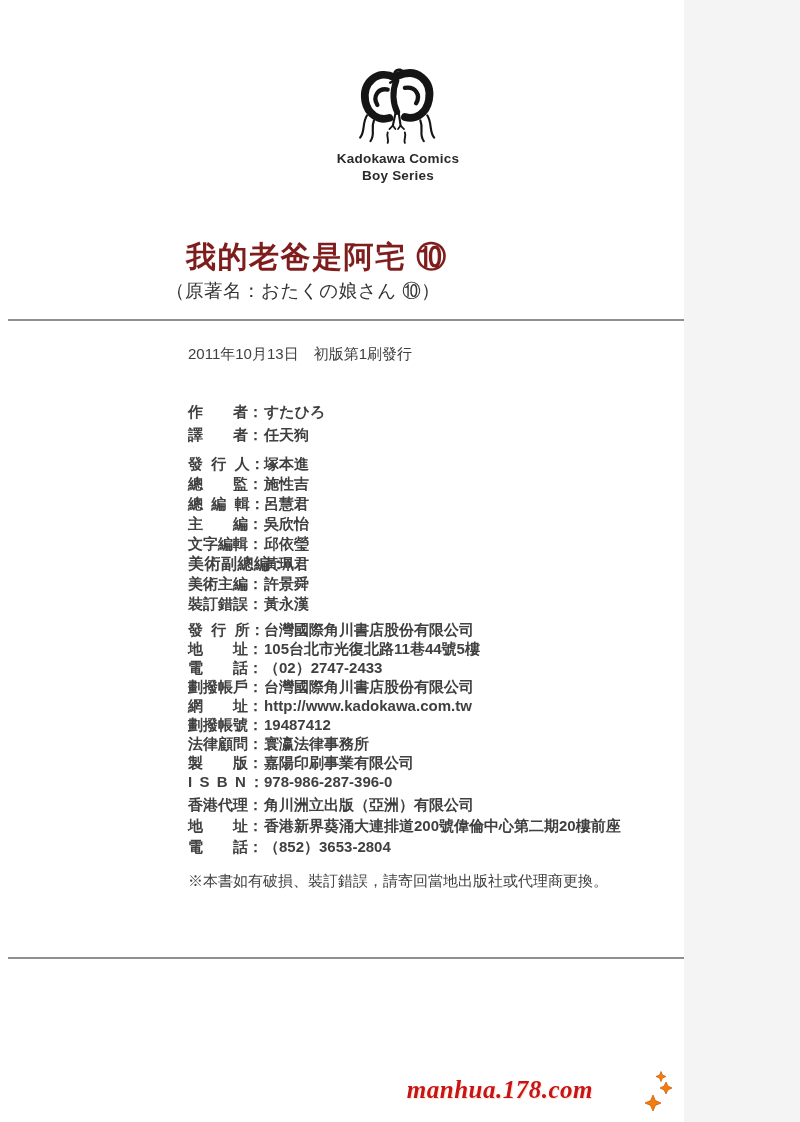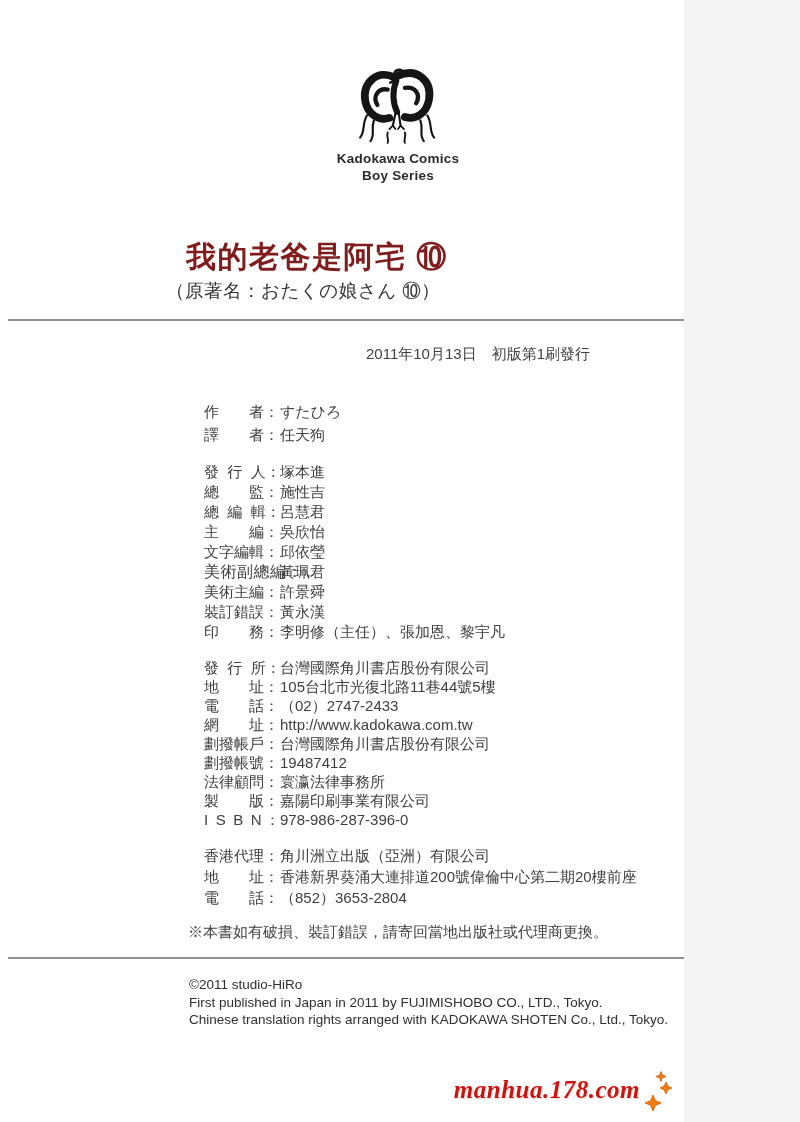--- a/index.html
+++ b/index.html
@@ -35,22 +35,22 @@
   }
   
   .rule{position:absolute;left:8px;width:782px;height:2px;background:#8f8f8f;}
   .rule-top{top:319px;}
   .rule-bottom{top:957px;}
   
   .content{
     position:absolute;left:188px;top:344px;width:580px;
     font-size:15px;color:#404040;
   }
-  .date-line{line-height:20px;margin:0 0 36px 0;white-space:nowrap;text-align:center;}
-  .grp{margin:16px;padding:0;}
+  .date-line{line-height:20px;margin:0 0 36px 0;white-space:nowrap;}
+  .grp{margin:0;padding:0;font-weight:bold;}
   .grp-staff .row{line-height:23px;}
   .grp-staff{margin-bottom:8px;}
   .grp-editorial .row{line-height:20px;}
   .grp-editorial{margin-bottom:6px;}
   .grp-publisher .row{line-height:19px;}
   .grp-publisher{margin-bottom:3px;}
   .grp-hk .row{line-height:21px;}
   .grp-hk{margin-bottom:6px;}
   .row{white-space:nowrap;}
   .lbl{
@@ -63,21 +63,21 @@
   .notice{margin-top:14px;line-height:20px;white-space:nowrap;}
   
   .copyright{
     position:absolute;left:189px;top:976px;
     font-size:13.5px;line-height:17.5px;color:#2f2f2f;
   }
   .copyright div{white-space:nowrap;}
   
   .watermark{
     position:absolute;right:10px;bottom:8px;height:44px;
-    display:flex;align-items:center;
+    display:flex;align-items:center;gap:47px;
   }
   .wm-text{
     font-family:"Liberation Serif", serif;
     font-style:italic;font-weight:bold;font-size:25px;
     letter-spacing:.5px;
     text-shadow:0 0 2px #ffffff,1px 1px 0 #ffd9c4;
     margin-bottom:4px;
   }
   .wm-stars{margin-left:-2px;}
 </style>
@@ -125,51 +125,45 @@
 
     <div class="grp grp-editorial">
       <div class="row"><span class="lbl">發  行  人：</span><span class="val">塚本進</span></div>
       <div class="row"><span class="lbl">總　　監：</span><span class="val">施性吉</span></div>
       <div class="row"><span class="lbl">總  編  輯：</span><span class="val">呂慧君</span></div>
       <div class="row"><span class="lbl">主　　編：</span><span class="val">吳欣怡</span></div>
       <div class="row"><span class="lbl">文字編輯：</span><span class="val">邱依瑩</span></div>
       <div class="row"><span class="lbl lbl-sm">美術副總編：</span><span class="val">黃珮君</span></div>
       <div class="row"><span class="lbl">美術主編：</span><span class="val">許景舜</span></div>
       <div class="row"><span class="lbl">裝訂錯誤：</span><span class="val">黃永漢</span></div>
-      <div class="row"><span class="lbl">印　　務：</span><span class="val">李明修（主任）、張加恩、黎宇凡</span></div>
     </div>
 
     <div class="grp grp-publisher">
       <div class="row"><span class="lbl">發  行  所：</span><span class="val">台灣國際角川書店股份有限公司</span></div>
       <div class="row"><span class="lbl">地　　址：</span><span class="val">105台北市光復北路11巷44號5樓</span></div>
       <div class="row"><span class="lbl">電　　話：</span><span class="val">（02）2747-2433</span></div>
+      <div class="row"><span class="lbl">劃撥帳戶：</span><span class="val">台灣國際角川書店股份有限公司</span></div>
       <div class="row"><span class="lbl">網　　址：</span><span class="val">http://www.kadokawa.com.tw</span></div>
-      <div class="row"><span class="lbl">劃撥帳戶：</span><span class="val">台灣國際角川書店股份有限公司</span></div>
       <div class="row"><span class="lbl">劃撥帳號：</span><span class="val">19487412</span></div>
       <div class="row"><span class="lbl">法律顧問：</span><span class="val">寰瀛法律事務所</span></div>
       <div class="row"><span class="lbl">製　　版：</span><span class="val">嘉陽印刷事業有限公司</span></div>
       <div class="row"><span class="lbl lbl-j">I S B N：</span><span class="val">978-986-287-396-0</span></div>
     </div>
 
     <div class="grp grp-hk">
       <div class="row"><span class="lbl">香港代理：</span><span class="val">角川洲立出版（亞洲）有限公司</span></div>
       <div class="row"><span class="lbl">地　　址：</span><span class="val">香港新界葵涌大連排道200號偉倫中心第二期20樓前座</span></div>
       <div class="row"><span class="lbl">電　　話：</span><span class="val">（852）3653-2804</span></div>
     </div>
 
     <div class="notice">※本書如有破損、裝訂錯誤，請寄回當地出版社或代理商更換。</div>
   </div>
 
   <div class="rule rule-bottom"></div>
 
-  <div class="copyright">
-    <div>©2011 studio-HiRo</div>
-    <div>First published in Japan in 2011 by FUJIMISHOBO CO., LTD., Tokyo.</div>
-    <div>Chinese translation rights arranged with KADOKAWA SHOTEN Co., Ltd., Tokyo.</div>
-  </div>
 
   <div class="watermark">
     <span class="wm-text" style="color:#c81414;">manhua.178.com</span>
     <svg class="wm-stars" width="36" height="46" viewBox="0 0 36 46" aria-hidden="true">
       <g fill="#ef7d14" stroke="#d85f00" stroke-width="0.8">
         <path d="M23 2.5 L24.4 6.1 L28 7.5 L24.4 8.9 L23 12.5 L21.6 8.9 L18 7.5 L21.6 6.1 Z"></path>
         <path d="M28 13 L29.9 17.1 L34 19 L29.9 20.9 L28 25 L26.1 20.9 L22 19 L26.1 17.1 Z"></path>
         <path d="M15 26 L17.4 31.6 L23 34 L17.4 36.4 L15 42 L12.6 36.4 L7 34 L12.6 31.6 Z"></path>
       </g>
     </svg>

